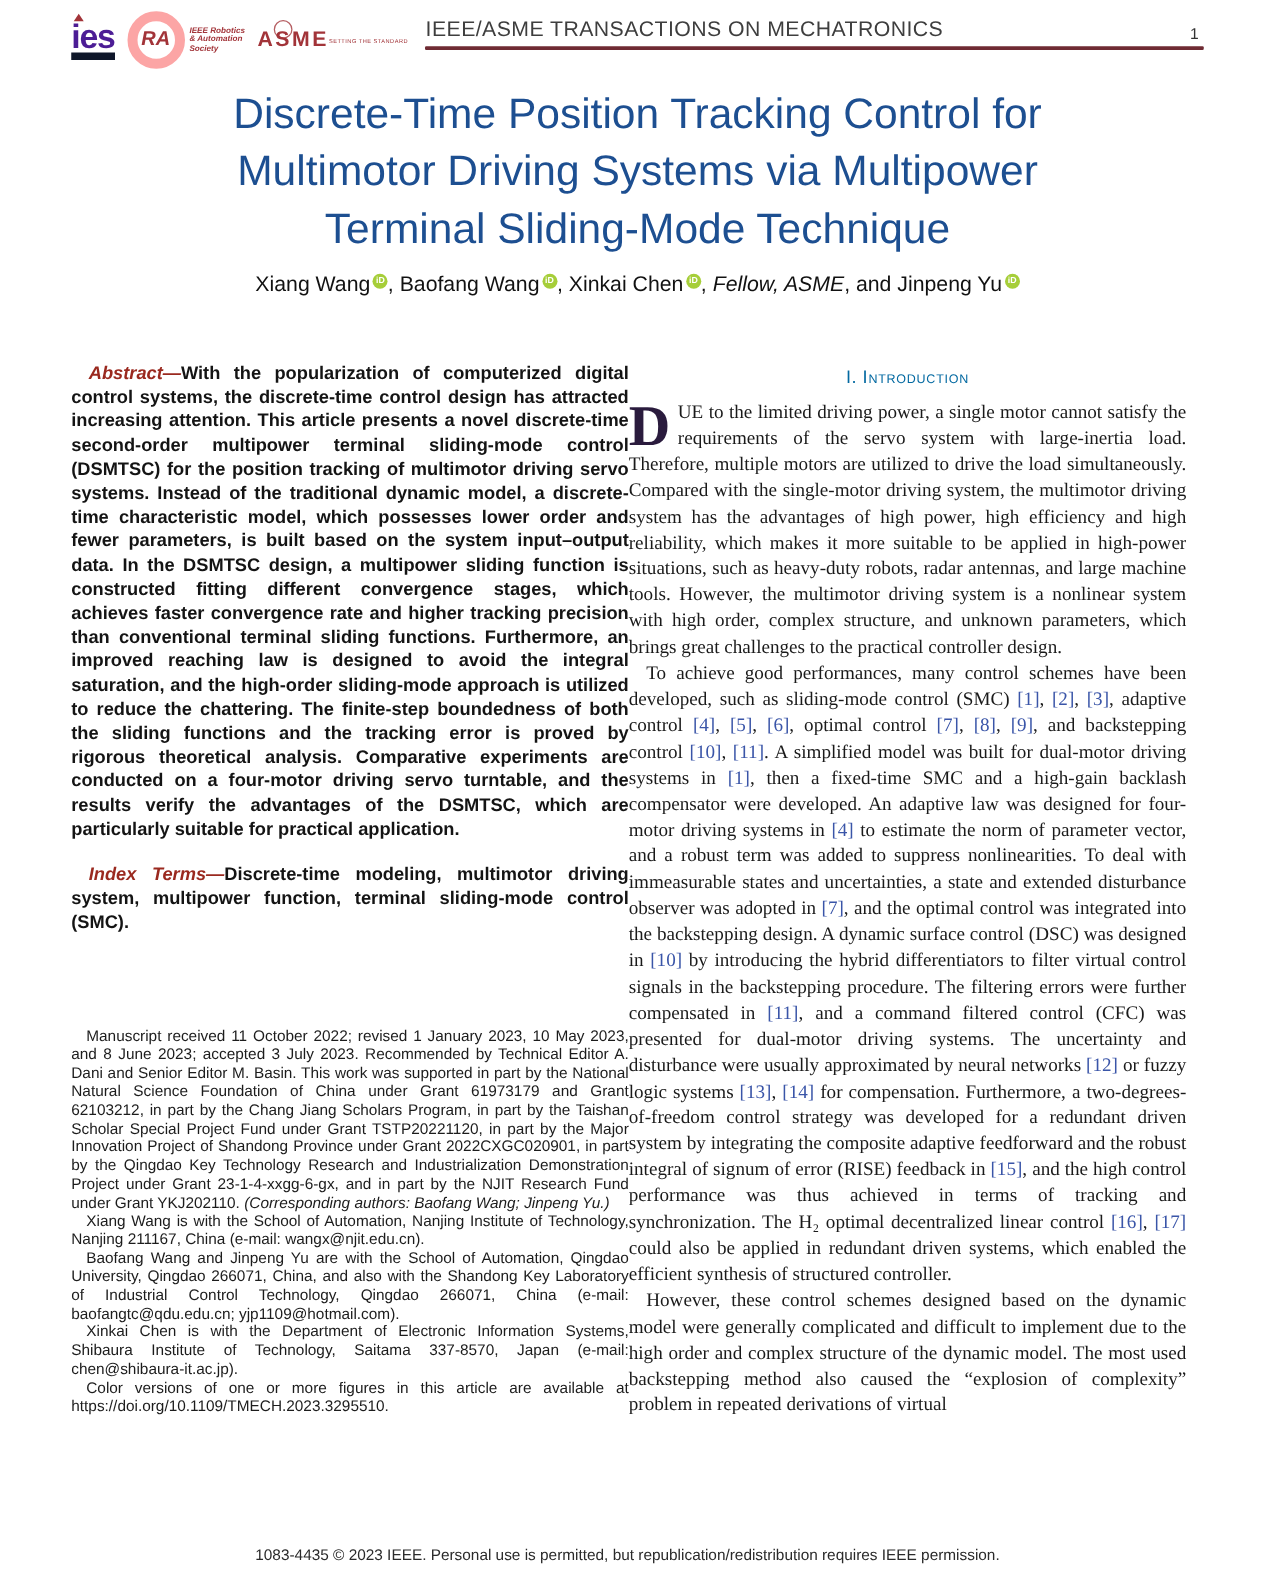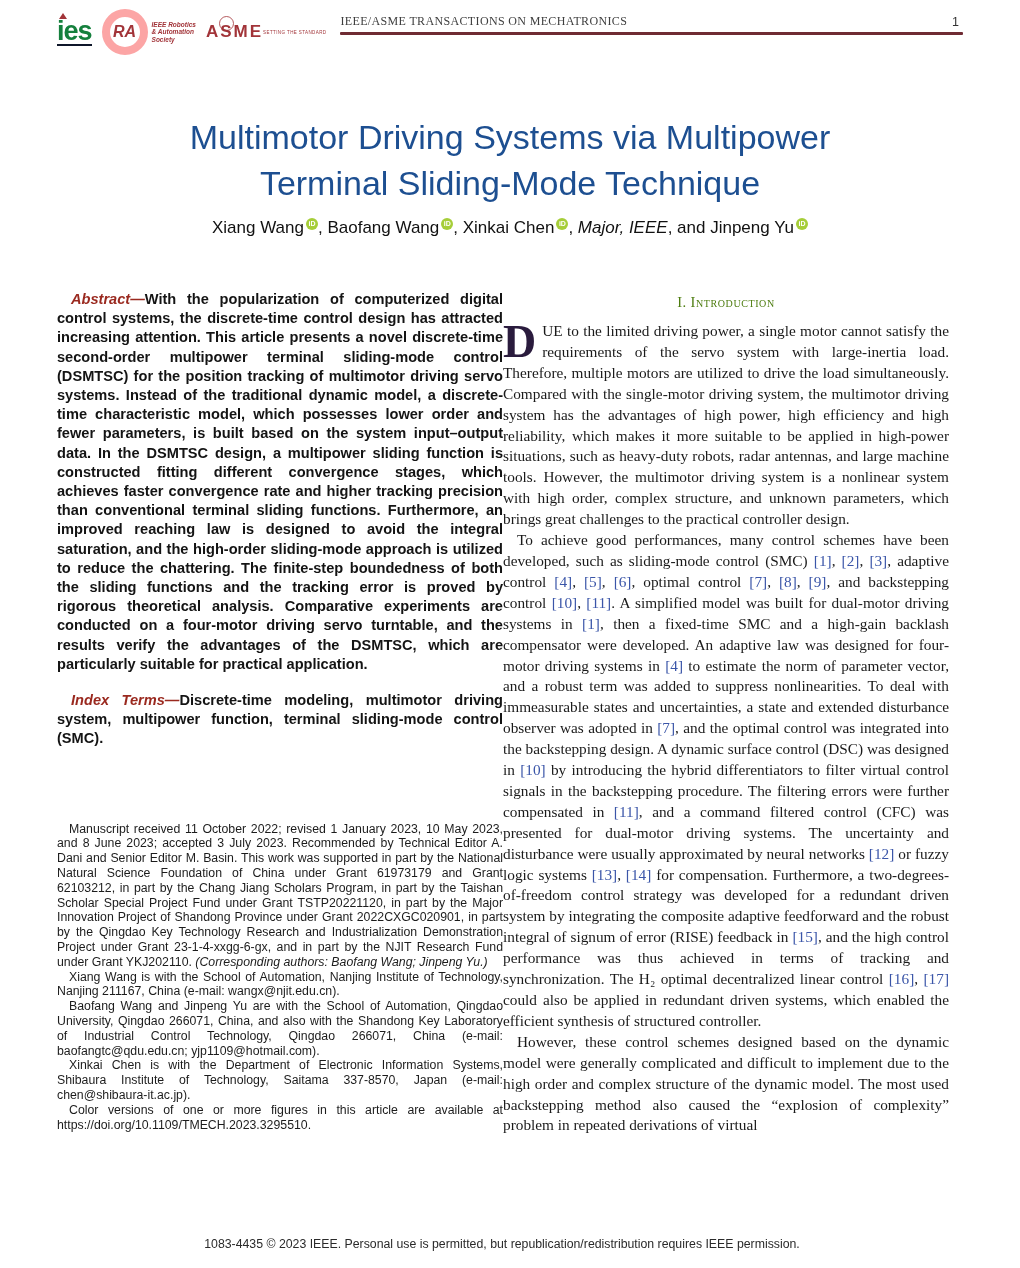--- a/index.html
+++ b/index.html
@@ -13,23 +13,23 @@
     overflow:hidden;
     box-sizing:border-box;
   }
   
   .header{
     position:absolute;top:14px;left:57px;right:57px;
     display:flex;align-items:flex-start;
   }
   .logos{display:flex;align-items:center;gap:10px;height:36px;}
   .ies-logo{
-    color:#15803d;font-weight:bold;font-size:27px;line-height:26px;
+    color:#4c1d95;font-weight:bold;font-size:27px;line-height:26px;
     font-family:"Liberation Sans",sans-serif;letter-spacing:-1px;
-    border-bottom:2px solid #0f172a;padding-bottom:0px;position:relative;
+    border-bottom:6px solid #0f172a;padding-bottom:0px;position:relative;
   }
   .ies-logo .ies-flame{
     position:absolute;top:-5px;left:2px;width:0;height:0;
     border-left:4px solid transparent;border-right:4px solid transparent;
     border-bottom:6px solid #a23439;
   }
   .ras-logo{display:flex;align-items:center;gap:4px;}
   .ras-circle{
     width:30px;height:30px;border:8px solid #fca5a5;border-radius:50%;
     display:flex;align-items:center;justify-content:center;
@@ -41,21 +41,21 @@
     color:#a23439;font-size:17px;font-weight:bold;letter-spacing:2px;
     position:relative;
   }
   .asme-globe{
     position:absolute;top:-6px;left:13px;width:13px;height:13px;
     border:1px solid #a23439;border-radius:50%;opacity:.8;
   }
   .asme-caption{color:#a23439;font-size:4.5px;letter-spacing:.4px;margin-top:1px;}
   .head-right{flex:1;margin-left:14px;display:flex;flex-direction:column;}
   .head-row{display:flex;justify-content:space-between;align-items:flex-end;padding-bottom:3px;}
-  .journal-name{font-size:12px;letter-spacing:.35px;color:#3e3e3e;font-family:Liberation Serif, serif;}
+  .journal-name{font-size:17px;letter-spacing:.35px;color:#3e3e3e;}
   .page-number{font-size:12.5px;color:#333;margin-right:4px;}
   .head-rule{height:3px;background:#6f2b33;border-radius:1px;}
   
   .title{
     position:absolute;top:68px;left:60px;right:60px;
     text-align:center;color:#1d4f91;font-weight:400;
     font-size:34px;line-height:46px;margin:0;
     font-family:"Liberation Sans",sans-serif;
   }
   .authors{
@@ -81,22 +81,22 @@
   }
   .abstract.index{margin-top:17px;}
   .lead{color:#9a291f;font-style:italic;font-weight:bold;}
   .footnotes{
     margin-top:73px;font-size:12.3px;line-height:14.8px;text-align:justify;color:#1c1c1c;
   }
   .footnotes p{margin:0;text-indent:12px;}
   .footnotes em{font-style:italic;}
   
   .section-heading{
-    text-align:center;color:#4d7c0f;font-size:14.5px;letter-spacing:.4px;
-    margin:4px 0 10px 0;font-family:Liberation Serif, serif;
+    text-align:center;color:#0369a1;font-size:14.5px;letter-spacing:.4px;
+    margin:4px 0 10px 0;font-family:Liberation Sans, sans-serif;
   }
   .sc{font-variant:small-caps;letter-spacing:.6px;}
   .body-p{
     font-family:"Liberation Serif",serif;font-size:15.3px;line-height:20.9px;
     text-align:justify;margin:0;color:#1a1a1a;
   }
   .body-p.indent{text-indent:14px;}
   .dropcap{
     float:left;font-family:"Liberation Serif",serif;font-weight:bold;
     font-size:46px;line-height:38px;color:#2a1b3d;margin:2px 6px 0 0;
@@ -138,27 +138,27 @@
     <div class="head-right">
       <div class="head-row">
         <span class="journal-name">IEEE/ASME TRANSACTIONS ON MECHATRONICS</span>
         <span class="page-number">1</span>
       </div>
       <div class="head-rule"></div>
     </div>
   </div>
 
   <h1 class="title">
-    <br>
+    <span>Discrete-Time Position Tracking Control for</span><br>
     <span>Multimotor Driving Systems via Multipower</span><br>
     <span>Terminal Sliding-Mode Technique</span>
   </h1>
 
   <div class="authors">
-    <span>Xiang Wang</span><span class="orcid">iD</span><span>, </span><span>Baofang Wang</span><span class="orcid">iD</span><span>, </span><span>Xinkai Chen</span><span class="orcid">iD</span><span>, </span><span class="fellow">Major, IEEE</span><span>, and </span><span>Jinpeng Yu</span><span class="orcid">iD</span>
+    <span>Xiang Wang</span><span class="orcid">iD</span><span>, </span><span>Baofang Wang</span><span class="orcid">iD</span><span>, </span><span>Xinkai Chen</span><span class="orcid">iD</span><span>, </span><span class="fellow">Fellow, ASME</span><span>, and </span><span>Jinpeng Yu</span><span class="orcid">iD</span>
   </div>
 
   <div class="columns">
 
     <div class="col">
       <p class="abstract"><em class="lead">Abstract—</em><span>With the popularization of computerized digital control systems, the discrete-time control design has attracted increasing attention. This article presents a novel discrete-time second-order multipower terminal sliding-mode control (DSMTSC) for the position tracking of multimotor driving servo systems. Instead of the traditional dynamic model, a discrete-time characteristic model, which possesses lower order and fewer parameters, is built based on the system input–output data. In the DSMTSC design, a multipower sliding function is constructed fitting different convergence stages, which achieves faster convergence rate and higher tracking precision than conventional terminal sliding functions. Furthermore, an improved reaching law is designed to avoid the integral saturation, and the high-order sliding-mode approach is utilized to reduce the chattering. The finite-step boundedness of both the sliding functions and the tracking error is proved by rigorous theoretical analysis. Comparative experiments are conducted on a four-motor driving servo turntable, and the results verify the advantages of the DSMTSC, which are particularly suitable for practical application.</span></p>
       <p class="abstract index"><em class="lead">Index Terms—</em><span>Discrete-time modeling, multimotor driving system, multipower function, terminal sliding-mode control (SMC).</span></p>
       <div class="footnotes">
         <p><span>Manuscript received 11 October 2022; revised 1 January 2023, 10 May 2023, and 8 June 2023; accepted 3 July 2023. Recommended by Technical Editor A. Dani and Senior Editor M. Basin. This work was supported in part by the National Natural Science Foundation of China under Grant 61973179 and Grant 62103212, in part by the Chang Jiang Scholars Program, in part by the Taishan Scholar Special Project Fund under Grant TSTP20221120, in part by the Major Innovation Project of Shandong Province under Grant 2022CXGC020901, in part by the Qingdao Key Technology Research and Industrialization Demonstration Project under Grant 23-1-4-xxgg-6-gx, and in part by the NJIT Research Fund under Grant YKJ202110. </span><em>(Corresponding authors: Baofang Wang; Jinpeng Yu.)</em></p>
         <p>Xiang Wang is with the School of Automation, Nanjing Institute of Technology, Nanjing 211167, China (e-mail: wangx@njit.edu.cn).</p>

